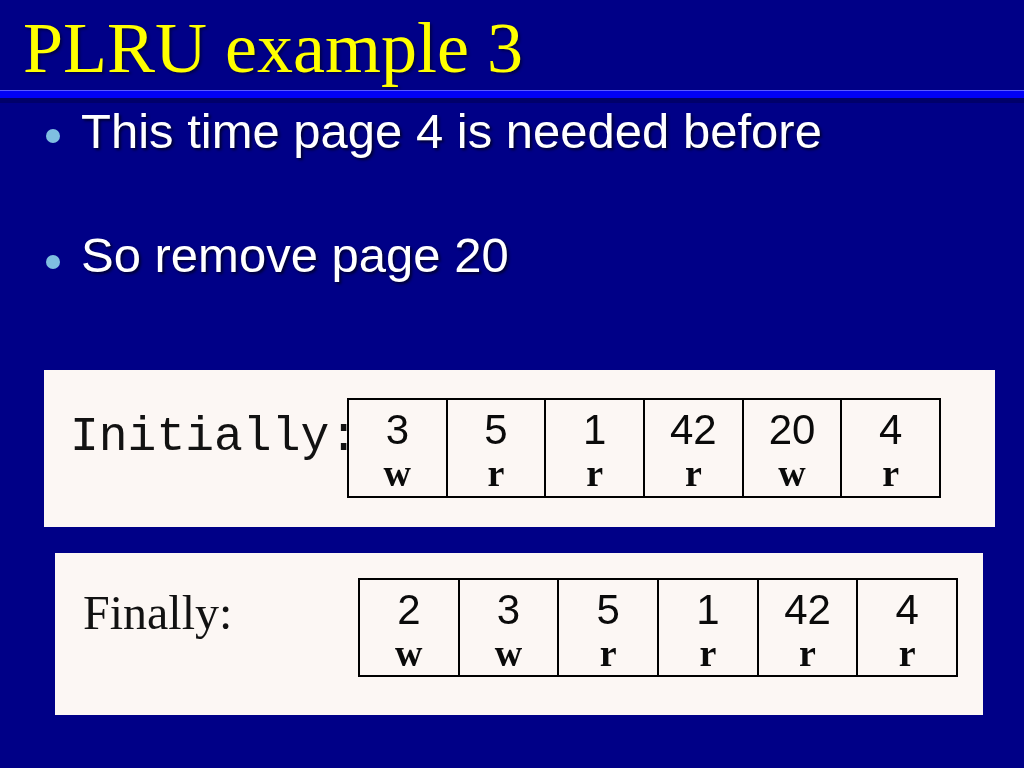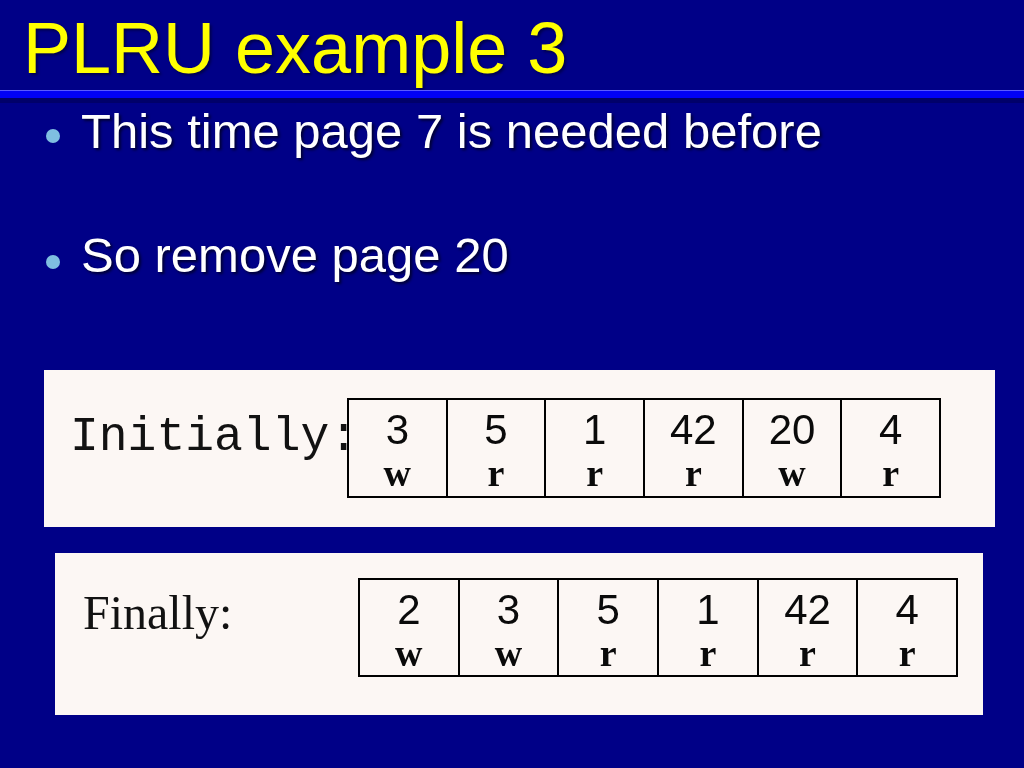--- a/index.html
+++ b/index.html
@@ -19,20 +19,21 @@
   .slide-title {
     position: absolute;
     left: 23px;
     top: 6px;
     font-size: 72px;
     line-height: 84px;
     color: #FFFF00;
     letter-spacing: 0px;
     text-shadow: 2px 2px 3px rgba(0,0,0,0.45);
     white-space: nowrap;
+    font-family: Liberation Serif, serif;
   }
 
   
   .title-divider {
     position: absolute;
     left: 0;
     top: 90px;
     width: 1024px;
     height: 7px;
     background: #0101F6;
@@ -141,21 +142,21 @@
 </style>
 </head>
 <body>
 
 <div class="slide-title">PLRU example 3</div>
 
 <div class="title-divider"></div>
 
 <span class="bullet-dot bullet-dot-1"></span>
 <div class="bullet-text bullet-item-1">
-  <div>This time page 7 is needed before</div>
+  <div>This time page 4 is needed before</div>
 </div>
 
 <span class="bullet-dot bullet-dot-2"></span>
 <div class="bullet-text bullet-item-2">
   <div>So remove page 20</div>
 </div>
 
 <div class="panel panel-initially">
   <div class="panel-label">Initially:</div>
   <div class="cache-table">

